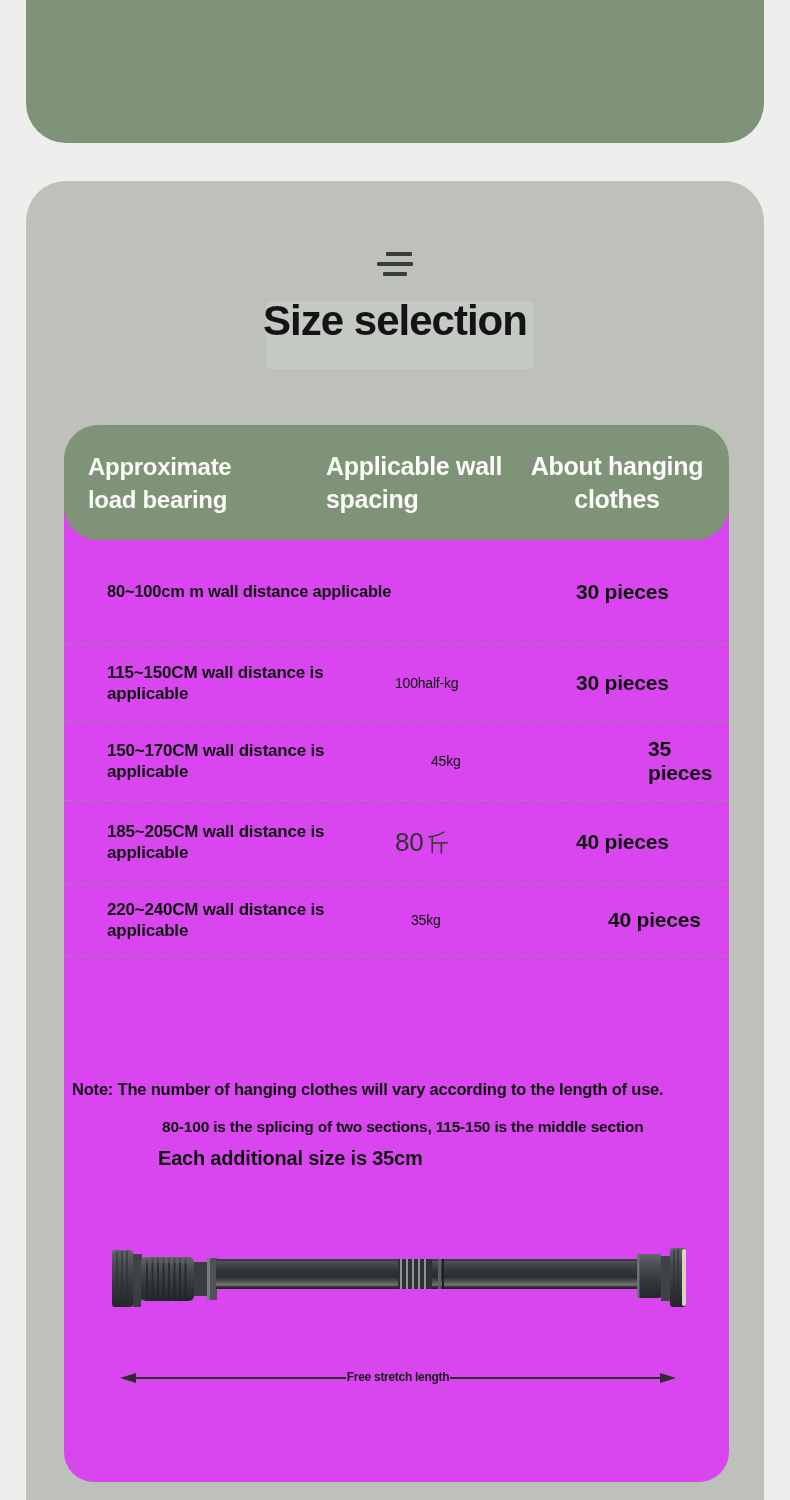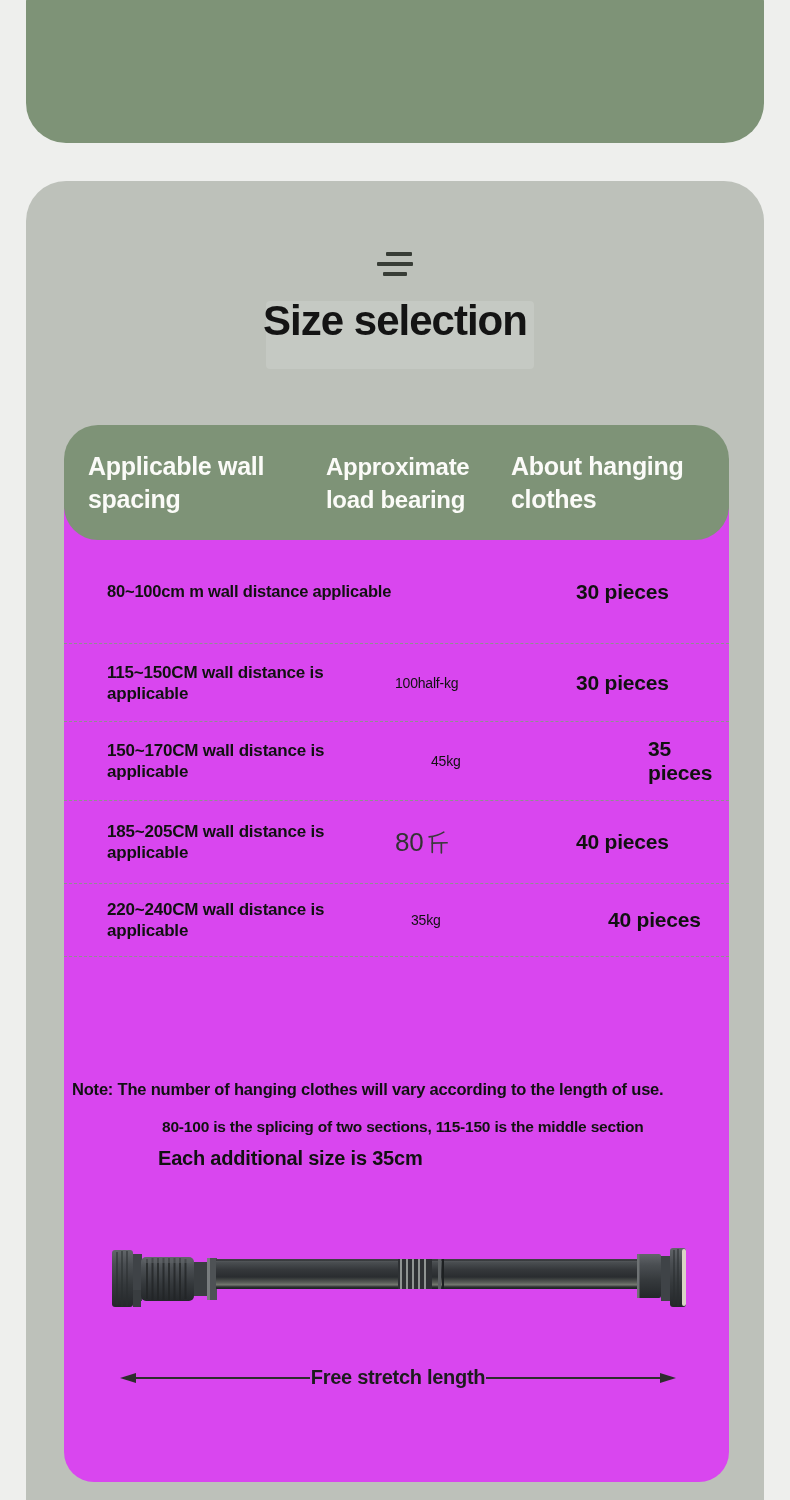--- a/index.html
+++ b/index.html
@@ -36,21 +36,21 @@
   
   .thead{
     position:absolute;left:38px;top:244px;width:665px;height:115px;z-index:2;
     background:#7e9377;border-radius:34px;
     display:grid;grid-template-columns:238px 185px 1fr;
     align-items:center;padding-left:24px;
   }
   .th{color:#fbfbf8;font-weight:800;line-height:33px;letter-spacing:-0.3px;}
   .th1{font-size:25px;width:215px;}
   .th2{font-size:24px;width:170px;}
-  .th3{font-size:25px;width:212px;}
+  .th3{font-size:25px;width:212px;text-align:center;}
   
   .panel{
     position:absolute;left:38px;top:299px;width:665px;height:1002px;z-index:1;
     background:#d946ef;border-radius:30px;
   }
   .rows{position:absolute;left:0;top:60px;width:665px;}
   .t-row{
     display:grid;grid-template-columns:331px 181px 1fr;align-items:center;
     border-bottom:1.5px dashed #8f8f8f;
   }
@@ -67,42 +67,42 @@
   .note-sub{position:absolute;left:98px;top:638px;font-size:15.5px;font-weight:800;white-space:nowrap;letter-spacing:-0.2px;}
   .note-size{position:absolute;left:94px;top:667px;font-size:20px;font-weight:800;white-space:nowrap;letter-spacing:-0.2px;}
   
   .rod{position:absolute;left:40px;top:765px;width:585px;height:66px;}
   
   .arrow{position:absolute;left:56px;top:883px;width:556px;height:30px;display:flex;align-items:center;}
   .ah{width:0;height:0;border-top:5px solid transparent;border-bottom:5px solid transparent;}
   .ah-left{border-right:16px solid #2d2d2d;}
   .ah-right{border-left:16px solid #2d2d2d;}
   .aline{flex:1;height:2.5px;background:#2d2d2d;}
-  .alabel{font-size:20px;font-weight:800;color:#1c1c1c;margin:0 1px;white-space:nowrap;letter-spacing:-0.3px;transform:translateY(-1px);}
+  .alabel{font-size:12px;font-weight:800;color:#1c1c1c;margin:0 1px;white-space:nowrap;letter-spacing:-0.3px;transform:translateY(-1px);}
 </style>
 </head>
 <body>
 
 <div class="page">
 
   <div class="top-block"></div>
 
   <div class="card">
 
     <div class="title-icon">
       <i class="b1"></i>
         <i class="b2"></i>
         <i class="b3"></i>
     </div>
     <div class="title-band"></div>
     <h1 class="title">Size selection</h1>
 
     <div class="thead">
+      <div class="th th2">Approximate load bearing</div>
       <div class="th th1">Applicable wall spacing</div>
-      <div class="th th2">Approximate load bearing</div>
       <div class="th th3">About hanging clothes</div>
     </div>
 
     <div class="panel">
 
       <div class="rows">
         <div class="t-row r1">
           <div class="c-spacing">80~100cm m wall distance applicable</div>
           <div class="c-load"></div>
           <div class="c-clothes">30 pieces</div>

